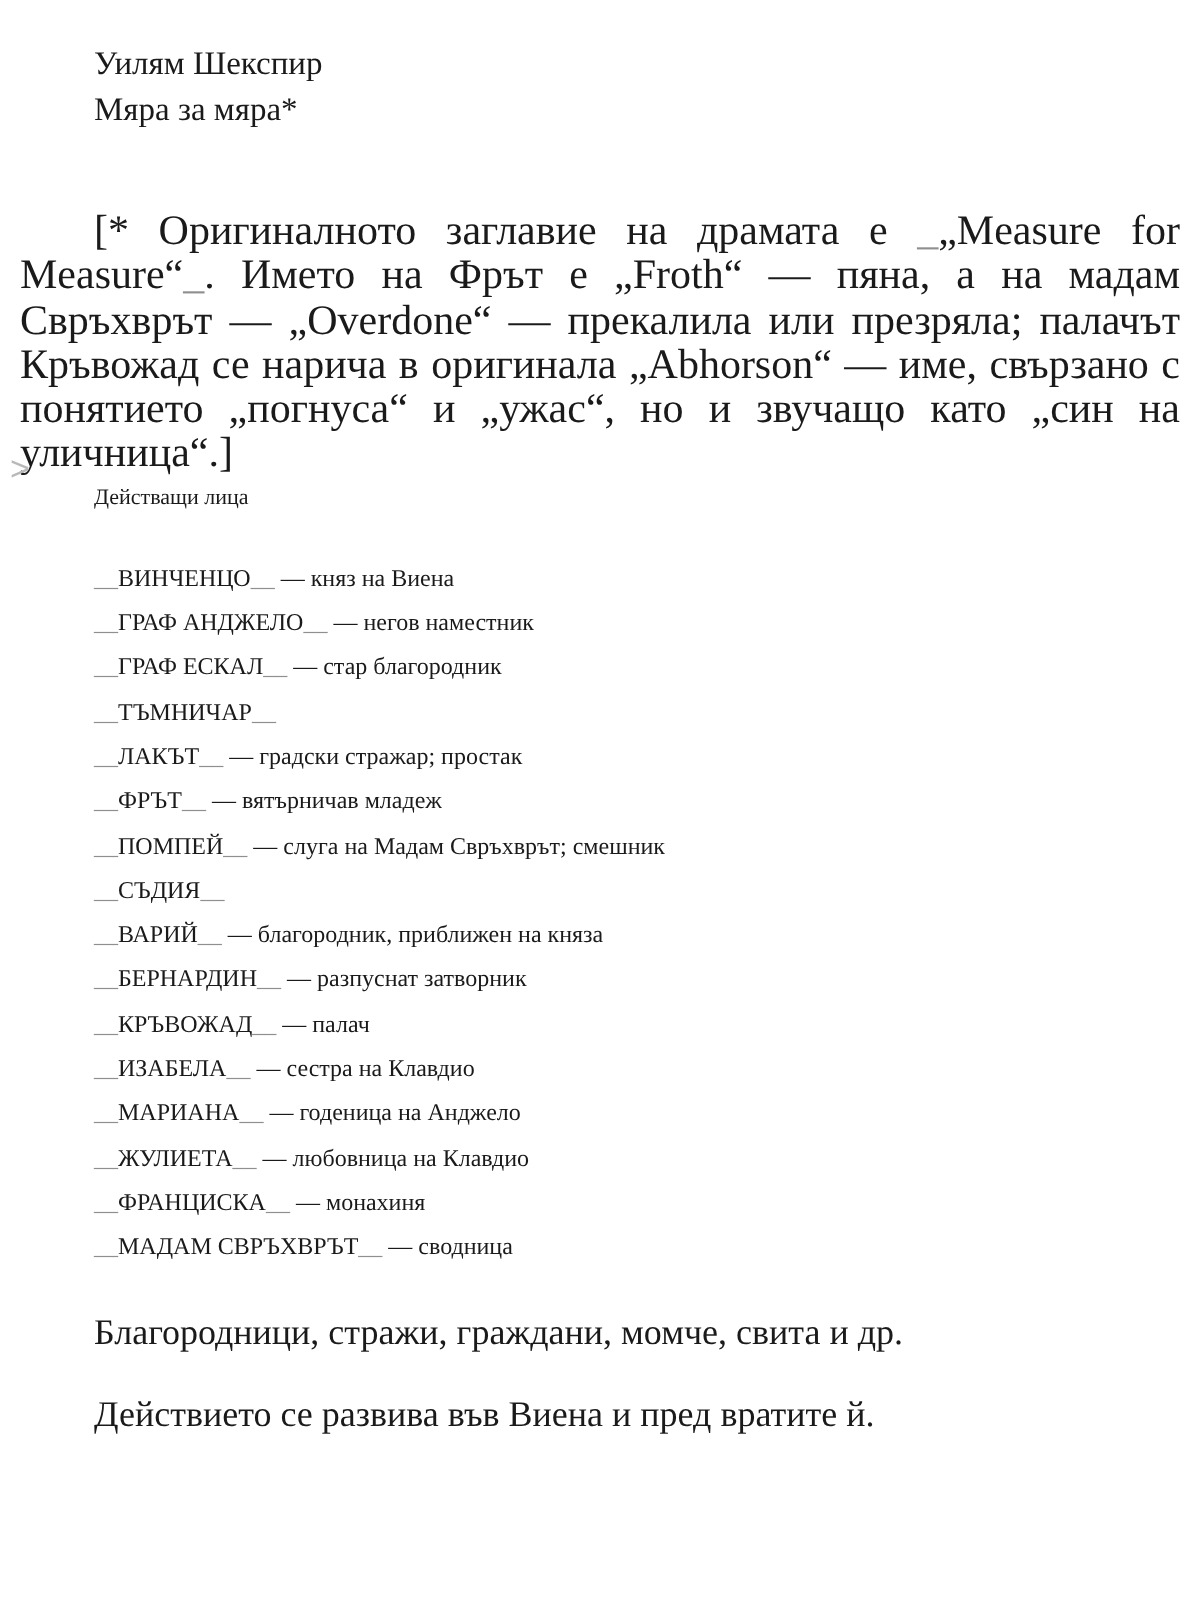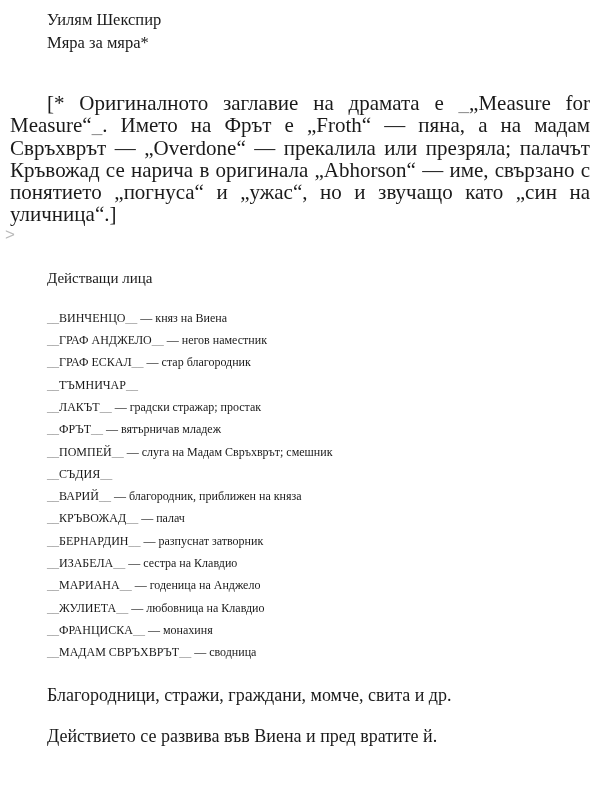--- a/index.html
+++ b/index.html
@@ -13,21 +13,21 @@
     overflow: hidden;
     font-family: "Liberation Serif", "DejaVu Serif", serif;
     color: #1a1a1a;
   }
 
   .page {
     position: relative;
     width: 600px;
     height: 800px;
     box-sizing: border-box;
-    padding: 4px 10px;
+    padding: 16px 10px;
   }
 
   
   .title-block {
     padding-top: 4px;
     margin-left: 37px;
   }
   .title-line {
     font-size: 16.5px;
     line-height: 23px;
@@ -50,23 +50,22 @@
     left: 5px;
     top: 226px;
     font-size: 17px;
     line-height: 17px;
     color: #b9b9b9;
     font-family: "Liberation Sans", sans-serif;
   }
 
   
   .cast-heading {
-    margin-top: 41px;
     margin-left: 37px;
-    font-size: 15px;
+    font-size: 11px;
     line-height: 22px;
   }
 
   .cast-list {
     margin-top: 18px;
     font-size: 12px;
     line-height: 22.3px;
     text-align: justify;
   }
   .cast-entry {
@@ -111,22 +110,22 @@
   <div class="cast-list">
       <div class="cast-entry"><span class="u">__</span><span class="nm">ВИНЧЕНЦО</span><span class="u">__</span><span class="nm"> — княз на Виена</span></div>
       <div class="cast-entry"><span class="u">__</span><span class="nm">ГРАФ АНДЖЕЛО</span><span class="u">__</span><span class="nm"> — негов наместник</span></div>
       <div class="cast-entry"><span class="u">__</span><span class="nm">ГРАФ ЕСКАЛ</span><span class="u">__</span><span class="nm"> — стар благородник</span></div>
       <div class="cast-entry"><span class="u">__</span><span class="nm">ТЪМНИЧАР</span><span class="u">__</span></div>
       <div class="cast-entry"><span class="u">__</span><span class="nm">ЛАКЪТ</span><span class="u">__</span><span class="nm"> — градски стражар; простак</span></div>
       <div class="cast-entry"><span class="u">__</span><span class="nm">ФРЪТ</span><span class="u">__</span><span class="nm"> — вятърничав младеж</span></div>
       <div class="cast-entry"><span class="u">__</span><span class="nm">ПОМПЕЙ</span><span class="u">__</span><span class="nm"> — слуга на Мадам Свръхврът; смешник</span></div>
       <div class="cast-entry"><span class="u">__</span><span class="nm">СЪДИЯ</span><span class="u">__</span></div>
       <div class="cast-entry"><span class="u">__</span><span class="nm">ВАРИЙ</span><span class="u">__</span><span class="nm"> — благородник, приближен на княза</span></div>
+      <div class="cast-entry"><span class="u">__</span><span class="nm">БЕРНАРДИН</span><span class="u">__</span><span class="nm"> — разпуснат затворник</span></div>
       <div class="cast-entry"><span class="u">__</span><span class="nm">КРЪВОЖАД</span><span class="u">__</span><span class="nm"> — палач</span></div>
-      <div class="cast-entry"><span class="u">__</span><span class="nm">БЕРНАРДИН</span><span class="u">__</span><span class="nm"> — разпуснат затворник</span></div>
       <div class="cast-entry"><span class="u">__</span><span class="nm">ИЗАБЕЛА</span><span class="u">__</span><span class="nm"> — сестра на Клавдио</span></div>
       <div class="cast-entry"><span class="u">__</span><span class="nm">МАРИАНА</span><span class="u">__</span><span class="nm"> — годеница на Анджело</span></div>
       <div class="cast-entry"><span class="u">__</span><span class="nm">ЖУЛИЕТА</span><span class="u">__</span><span class="nm"> — любовница на Клавдио</span></div>
       <div class="cast-entry"><span class="u">__</span><span class="nm">ФРАНЦИСКА</span><span class="u">__</span><span class="nm"> — монахиня</span></div>
       <div class="cast-entry"><span class="u">__</span><span class="nm">МАДАМ СВРЪХВРЪТ</span><span class="u">__</span><span class="nm"> — сводница</span></div>
     </div>
 
   <div class="closing">Благородници, стражи, граждани, момче, свита и др.</div>
   <div class="closing">Действието се развива във Виена и пред вратите й.</div>
 

